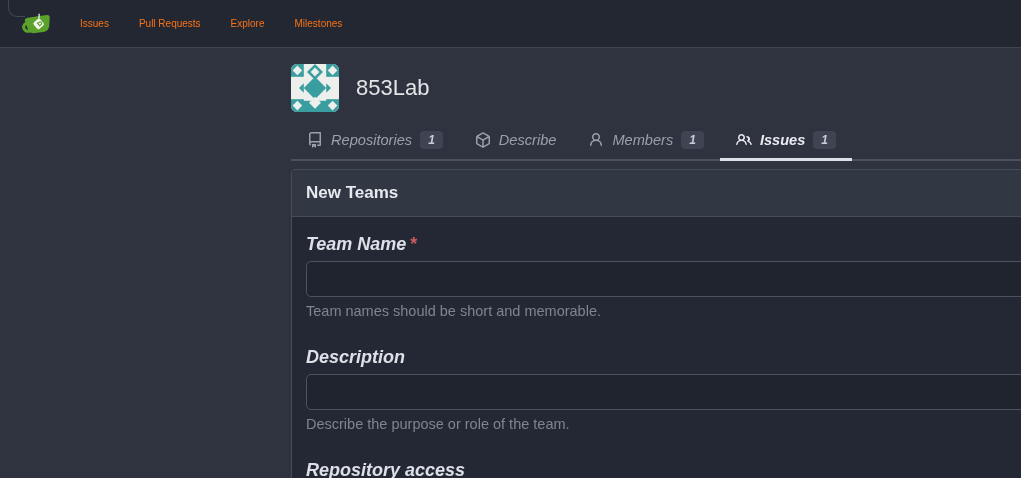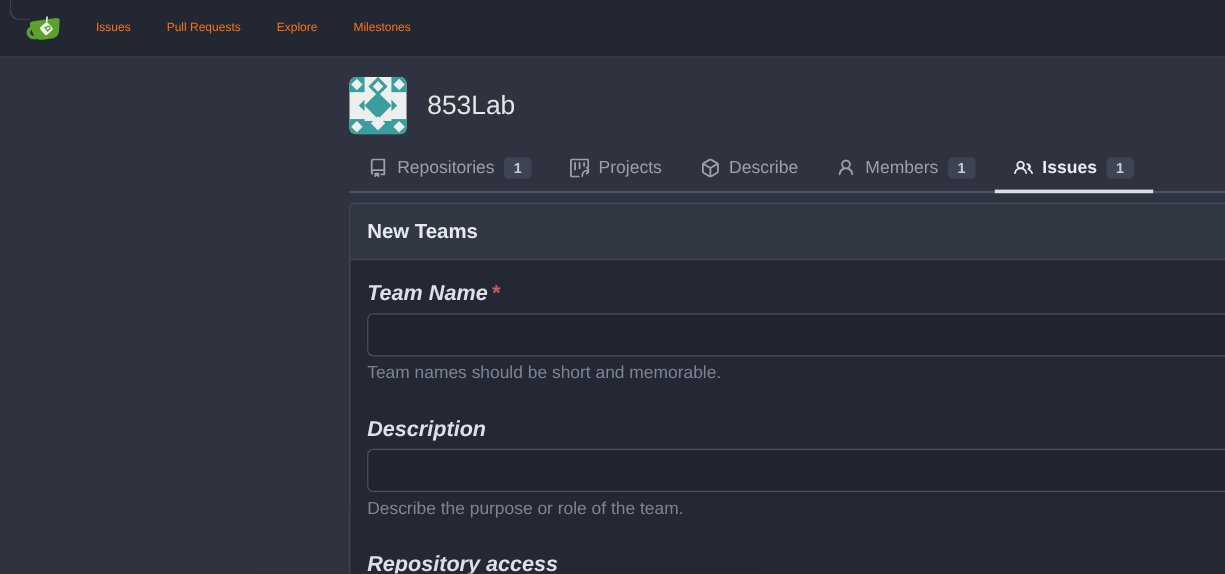--- a/index.html
+++ b/index.html
@@ -39,21 +39,21 @@
   .org-avatar svg { width:48px; height:48px; display:block; }
   .org-name { margin-left:17px; font-size:22px; font-weight:400; color:#e5e5e5; }
 
   
   .tabs {
     display:flex; margin-top:9px; border-bottom:2px solid #4a5160;
   }
   .tab {
     position:relative; display:flex; align-items:center;
     height:38px; padding:0 16px; font-size:14.6px; color:#9aa0ac;
-    text-decoration:none; cursor:pointer; white-space:nowrap;
+    text-decoration:none; cursor:pointer; white-space:nowrap;font-style:italic;
   }
   .tab svg { width:16px; height:16px; margin-right:8px; fill:currentColor; flex:0 0 auto; }
   .tab.active { color:#e9ecf1; font-weight:700; }
   .tab.active::after {
     content:""; position:absolute; left:0; right:0; bottom:-2px; height:3px;
     background:#dbe0e8;
   }
   .badge {
     margin-left:8px; background:#3e4452; color:#c7ccd5;
     border-radius:4px; padding:1.5px 8px; font-size:12px; font-weight:600;
@@ -142,28 +142,20 @@
   <div class="tabs">
     <a class="tab">
       <svg viewBox="0 0 16 16">
           <path d="M2 2.5A2.5 2.5 0 0 1 4.5 0h8.75a.75.75 0 0 1 .75.75v12.5a.75.75 0 0 1-.75.75h-2.5a.75.75 0 0 1 0-1.5h1.75v-2h-8a1 1 0 0 0-.714 1.7.75.75 0 1 1-1.072 1.05A2.495 2.495 0 0 1 2 11.5Zm10.5-1h-8a1 1 0 0 0-1 1v6.708A2.486 2.486 0 0 1 4.5 9h8ZM5 12.25a.25.25 0 0 1 .25-.25h3.5a.25.25 0 0 1 .25.25v3.25a.25.25 0 0 1-.4.2l-1.45-1.087a.249.249 0 0 0-.3 0L5.4 15.7a.25.25 0 0 1-.4-.2Z"></path>
         </svg>
       <span>Repositories</span>
       <span class="badge">1</span>
     </a>
     <a class="tab">
       <svg viewBox="0 0 16 16">
-          <path d="M1.5 1.75a.25.25 0 0 1 .25-.25h12.5a.25.25 0 0 1 .25.25v5.5a.75.75 0 0 0 1.5 0v-5.5A1.75 1.75 0 0 0 14.25 0H1.75A1.75 1.75 0 0 0 0 1.75v12.5C0 15.216.784 16 1.75 16h5.5a.75.75 0 0 0 0-1.5h-5.5a.25.25 0 0 1-.25-.25Z"></path>
-          <path d="M11.75 3a.75.75 0 0 0-.75.75v2.5a.75.75 0 0 0 1.5 0v-2.5a.75.75 0 0 0-.75-.75Zm-8.25.75a.75.75 0 0 1 1.5 0v5.5a.75.75 0 0 1-1.5 0ZM8 3a.75.75 0 0 0-.75.75v4.5a.75.75 0 0 0 1.5 0v-4.5A.75.75 0 0 0 8 3Z"></path>
-          <path d="M9.5 14.25a4.75 4.75 0 0 1 4.75-4.75h.44l-1.22-1.22a.75.75 0 1 1 1.06-1.06l2.5 2.5a.75.75 0 0 1 0 1.06l-2.5 2.5a.75.75 0 1 1-1.06-1.06l1.22-1.22h-.44A3.25 3.25 0 0 0 11 14.25v.5a.75.75 0 0 1-1.5 0Z"></path>
-        </svg>
-      <span>Projects</span>
-    </a>
-    <a class="tab">
-      <svg viewBox="0 0 16 16">
           <path d="m8.878.392 5.25 3.045c.54.314.872.89.872 1.514v6.098a1.75 1.75 0 0 1-.872 1.514l-5.25 3.045a1.75 1.75 0 0 1-1.756 0l-5.25-3.045A1.75 1.75 0 0 1 1 11.049V4.951c0-.624.332-1.2.872-1.514L7.122.392a1.75 1.75 0 0 1 1.756 0ZM7.875 1.69l-4.63 2.685L8 7.133l4.755-2.758-4.63-2.685a.248.248 0 0 0-.25 0ZM2.5 5.677v5.372c0 .09.047.171.125.216l4.625 2.683V8.432Zm6.25 8.271 4.625-2.683a.25.25 0 0 0 .125-.216V5.677L8.75 8.432Z"></path>
         </svg>
       <span>Describe</span>
     </a>
     <a class="tab">
       <svg viewBox="0 0 16 16">
           <path d="M10.561 8.073a6.005 6.005 0 0 1 3.432 5.142.75.75 0 1 1-1.498.07 4.5 4.5 0 0 0-8.99 0 .75.75 0 0 1-1.498-.07 6.004 6.004 0 0 1 3.431-5.142 3.999 3.999 0 1 1 5.123 0ZM10.5 5a2.5 2.5 0 1 0-5 0 2.5 2.5 0 0 0 5 0Z"></path>
         </svg>
       <span>Members</span>
       <span class="badge">1</span>

